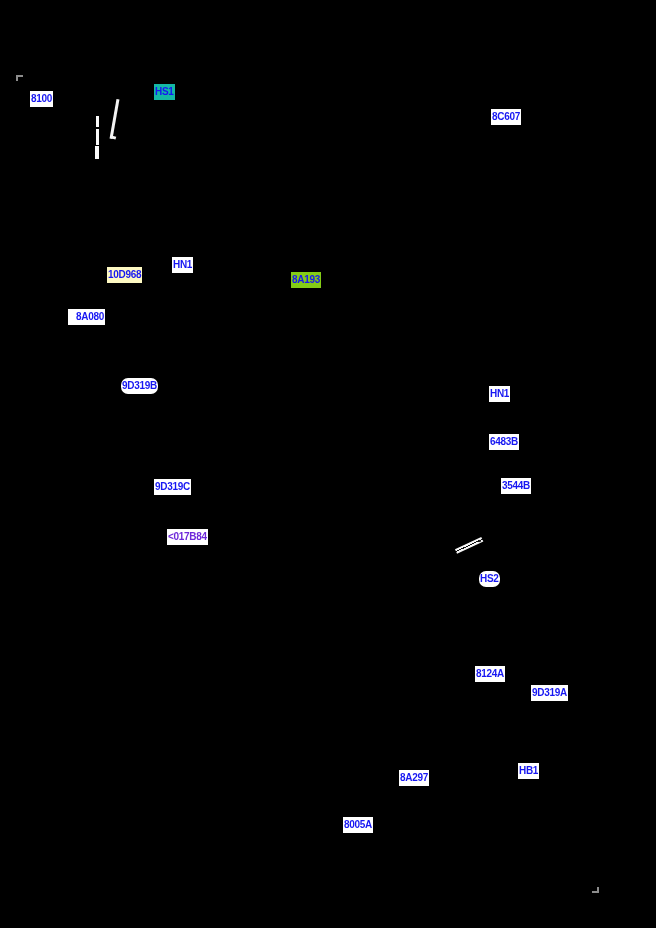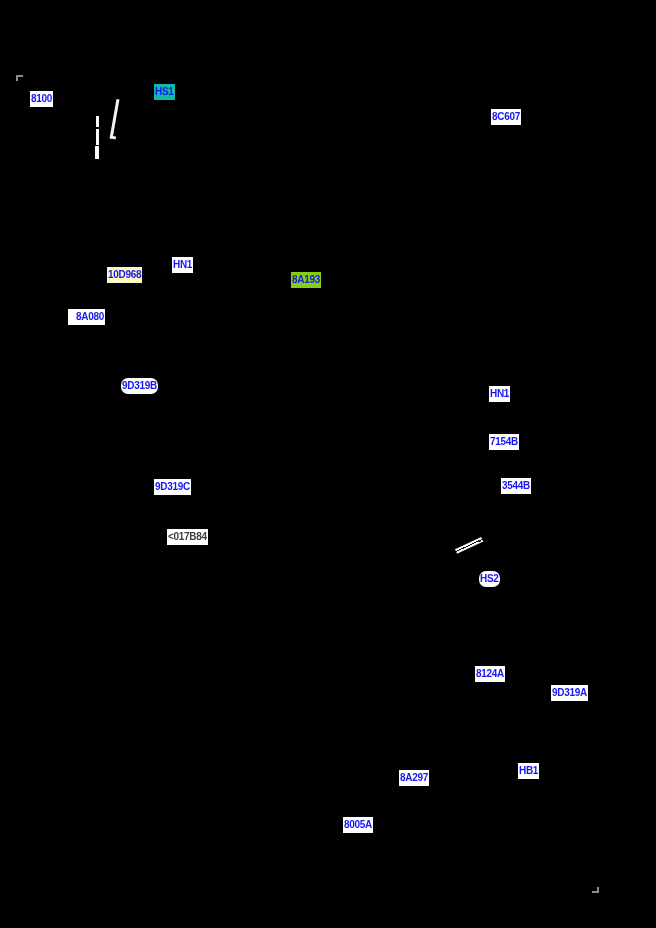--- a/index.html
+++ b/index.html
@@ -88,25 +88,25 @@
   <div id="labels">
       <span class="part-label" style="left: 30px; top: 91px; color: rgb(23, 23, 242); background: rgb(255, 255, 255);">8100</span>
       <span class="part-label" style="left: 154px; top: 84px; color: rgb(23, 23, 242); background: #14b8a6;">HS1</span>
       <span class="part-label" style="left: 468px; top: 109px; color: rgb(23, 23, 242); background: rgb(255, 255, 255); margin-left: 23px;">8C607</span>
       <span class="part-label" style="left: 107px; top: 267px; color: rgb(23, 23, 242); background: #fef9c3;">10D968</span>
       <span class="part-label" style="left: 172px; top: 257px; color: rgb(23, 23, 242); background: rgb(255, 255, 255);">HN1</span>
       <span class="part-label" style="left: 291px; top: 272px; color: rgb(23, 23, 242); background: #84cc16;">8A193</span>
       <span class="part-label" style="left: 68px; top: 309px; color: rgb(23, 23, 242); background: rgb(255, 255, 255); padding-left: 8px;">8A080</span>
       <span class="part-label" style="left: 121px; top: 378px; color: rgb(23, 23, 242); background: rgb(255, 255, 255); border-radius: 7px;">9D319B</span>
       <span class="part-label" style="left: 489px; top: 386px; color: rgb(23, 23, 242); background: rgb(255, 255, 255);">HN1</span>
-      <span class="part-label" style="left: 489px; top: 434px; color: rgb(23, 23, 242); background: rgb(255, 255, 255);">7154B</span>
+      <span class="part-label" style="left: 489px; top: 434px; color: rgb(23, 23, 242); background: rgb(255, 255, 255);">6483B</span>
       <span class="part-label" style="left: 501px; top: 478px; color: rgb(23, 23, 242); background: rgb(255, 255, 255);">3544B</span>
       <span class="part-label" style="left: 120px; top: 479px; color: rgb(23, 23, 242); background: rgb(255, 255, 255); margin-left: 34px;">9D319C</span>
-      <span class="part-label" style="left: 167px; top: 529px; color: #404040; background: rgb(255, 255, 255);">&lt;017B84</span>
+      <span class="part-label" style="left: 167px; top: 529px; color: #6d28d9; background: rgb(255, 255, 255);">&lt;017B84</span>
       <span class="part-label" style="left: 479px; top: 571px; color: rgb(23, 23, 242); background: rgb(255, 255, 255); border-radius: 7px;">HS2</span>
       <span class="part-label" style="left: 475px; top: 666px; color: rgb(23, 23, 242); background: rgb(255, 255, 255);">8124A</span>
-      <span class="part-label" style="left: 531px; top: 685px; color: rgb(23, 23, 242); background: rgb(255, 255, 255); margin-left: 20px;">9D319A</span>
+      <span class="part-label" style="left: 531px; top: 685px; color: rgb(23, 23, 242); background: rgb(255, 255, 255);">9D319A</span>
       <span class="part-label" style="left: 399px; top: 770px; color: rgb(23, 23, 242); background: rgb(255, 255, 255);">8A297</span>
       <span class="part-label" style="left: 518px; top: 763px; color: rgb(23, 23, 242); background: rgb(255, 255, 255);">HB1</span>
       <span class="part-label" style="left: 343px; top: 817px; color: rgb(23, 23, 242); background: rgb(255, 255, 255);">8005A</span>
     </div>
 
 </div>
 
 </body></html>

